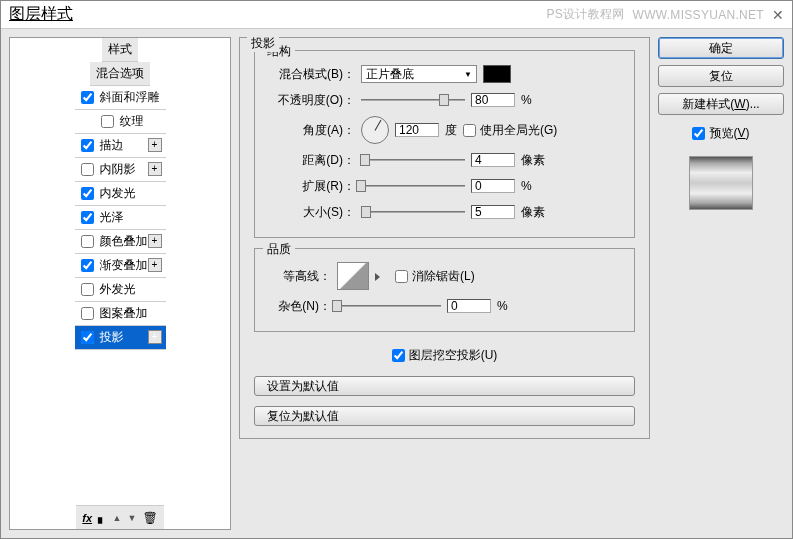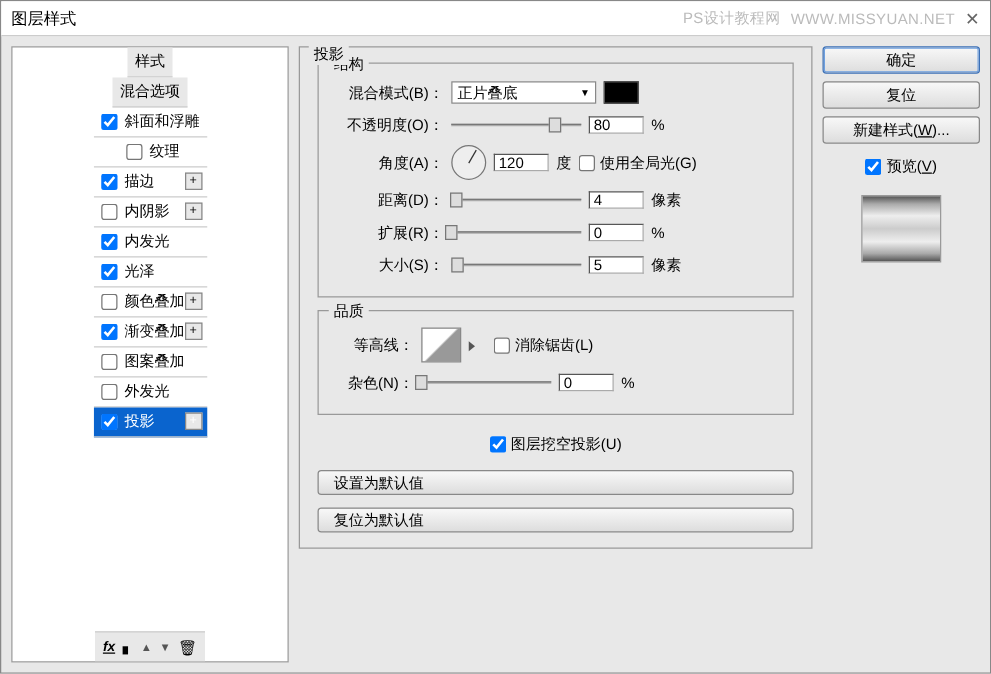--- a/index.html
+++ b/index.html
@@ -1,19 +1,19 @@
 <!DOCTYPE html>
 <html><head>
 <meta charset="utf-8">
 <style>
 * { box-sizing: border-box; margin: 0; padding: 0; font-family: "Microsoft YaHei", Arial, sans-serif; font-size: 12px; }
 body { background: #e8e8e8; }
 .window { width: 793px; height: 539px; background: #e8e8e8; border: 1px solid #888; display: flex; flex-direction: column; }
 .titlebar { height: 28px; background: #fff; display: flex; align-items: center; padding: 0 8px; border-bottom: 1px solid #ccc; justify-content: space-between; }
-.title-text { font-size: 13px; }
+.title-text { font-size: 16px; text-decoration: underline; }
 .watermark { color: #bbb; font-size: 10px; letter-spacing: 0.3px; display: flex; align-items: center; gap: 8px; }
 .close-x { color: #666; font-size: 14px; cursor: default; }
 .body { flex: 1; display: flex; padding: 8px; gap: 8px; }
 
 
 .sidebar { width: 222px; display: flex; flex-direction: column; border: 1px solid #999; background: #fff; align-items: center; }
 .style-header, .style-item { height: 24px; display: flex; align-items: center; padding: 0 6px; border-bottom: 1px solid #ccc; position: relative; }
 .style-header { background: #e8e8e8; }
 .style-list { flex: 1; background: #fff; overflow: hidden; }
 .style-item.child { padding-left: 26px; }
@@ -108,25 +108,25 @@
             <span>颜色叠加</span>
             <div class="plus-box">+</div>
           </div>
           <div class="style-item">
             <input type="checkbox" checked="" style="">
             <span>渐变叠加</span>
             <div class="plus-box">+</div>
           </div>
           <div class="style-item">
             <input type="checkbox" style="">
+            <span>外发光</span>
+          </div>
+          <div class="style-item">
+            <input type="checkbox" style="">
             <span>图案叠加</span>
-          </div>
-          <div class="style-item">
-            <input type="checkbox" style="">
-            <span>外发光</span>
           </div>
           <div class="style-item selected">
             <input type="checkbox" checked="" style="">
             <span>投影</span>
             <div class="plus-box">+</div>
           </div>
         </div>
       <div class="sidebar-footer">
         <span class="fx-label">fx</span>
         <span style="font-size:11px;">▖</span>

